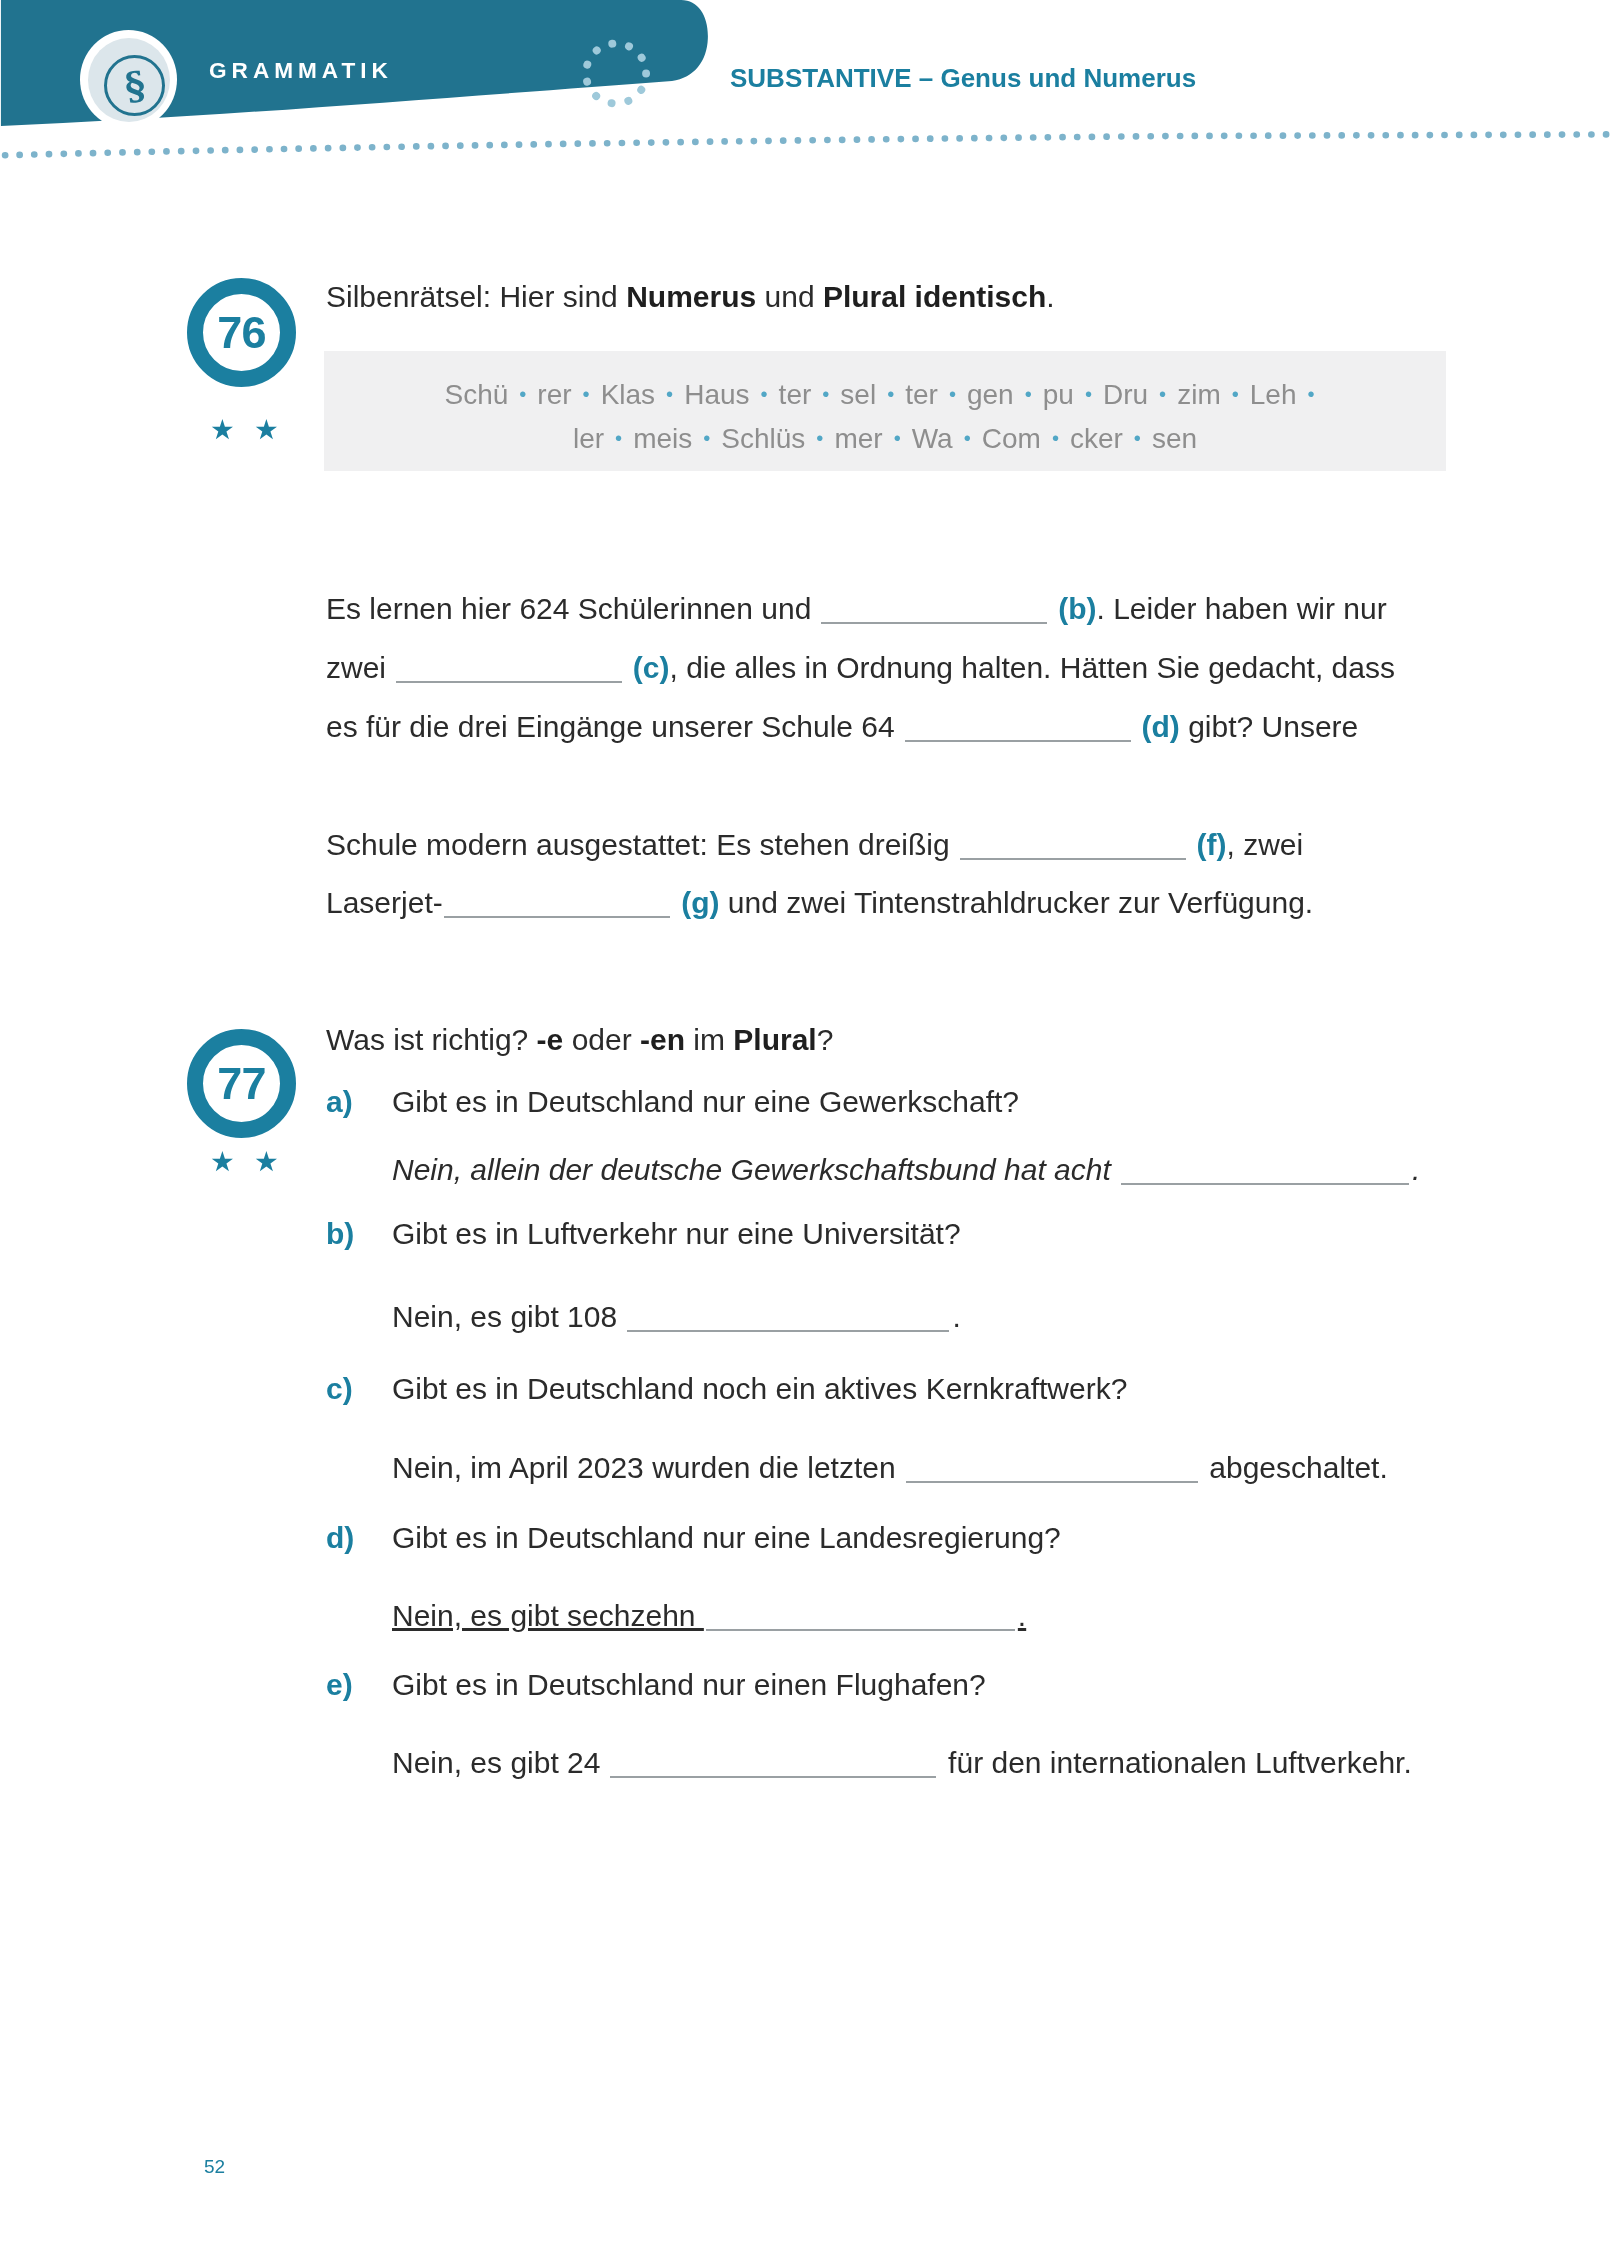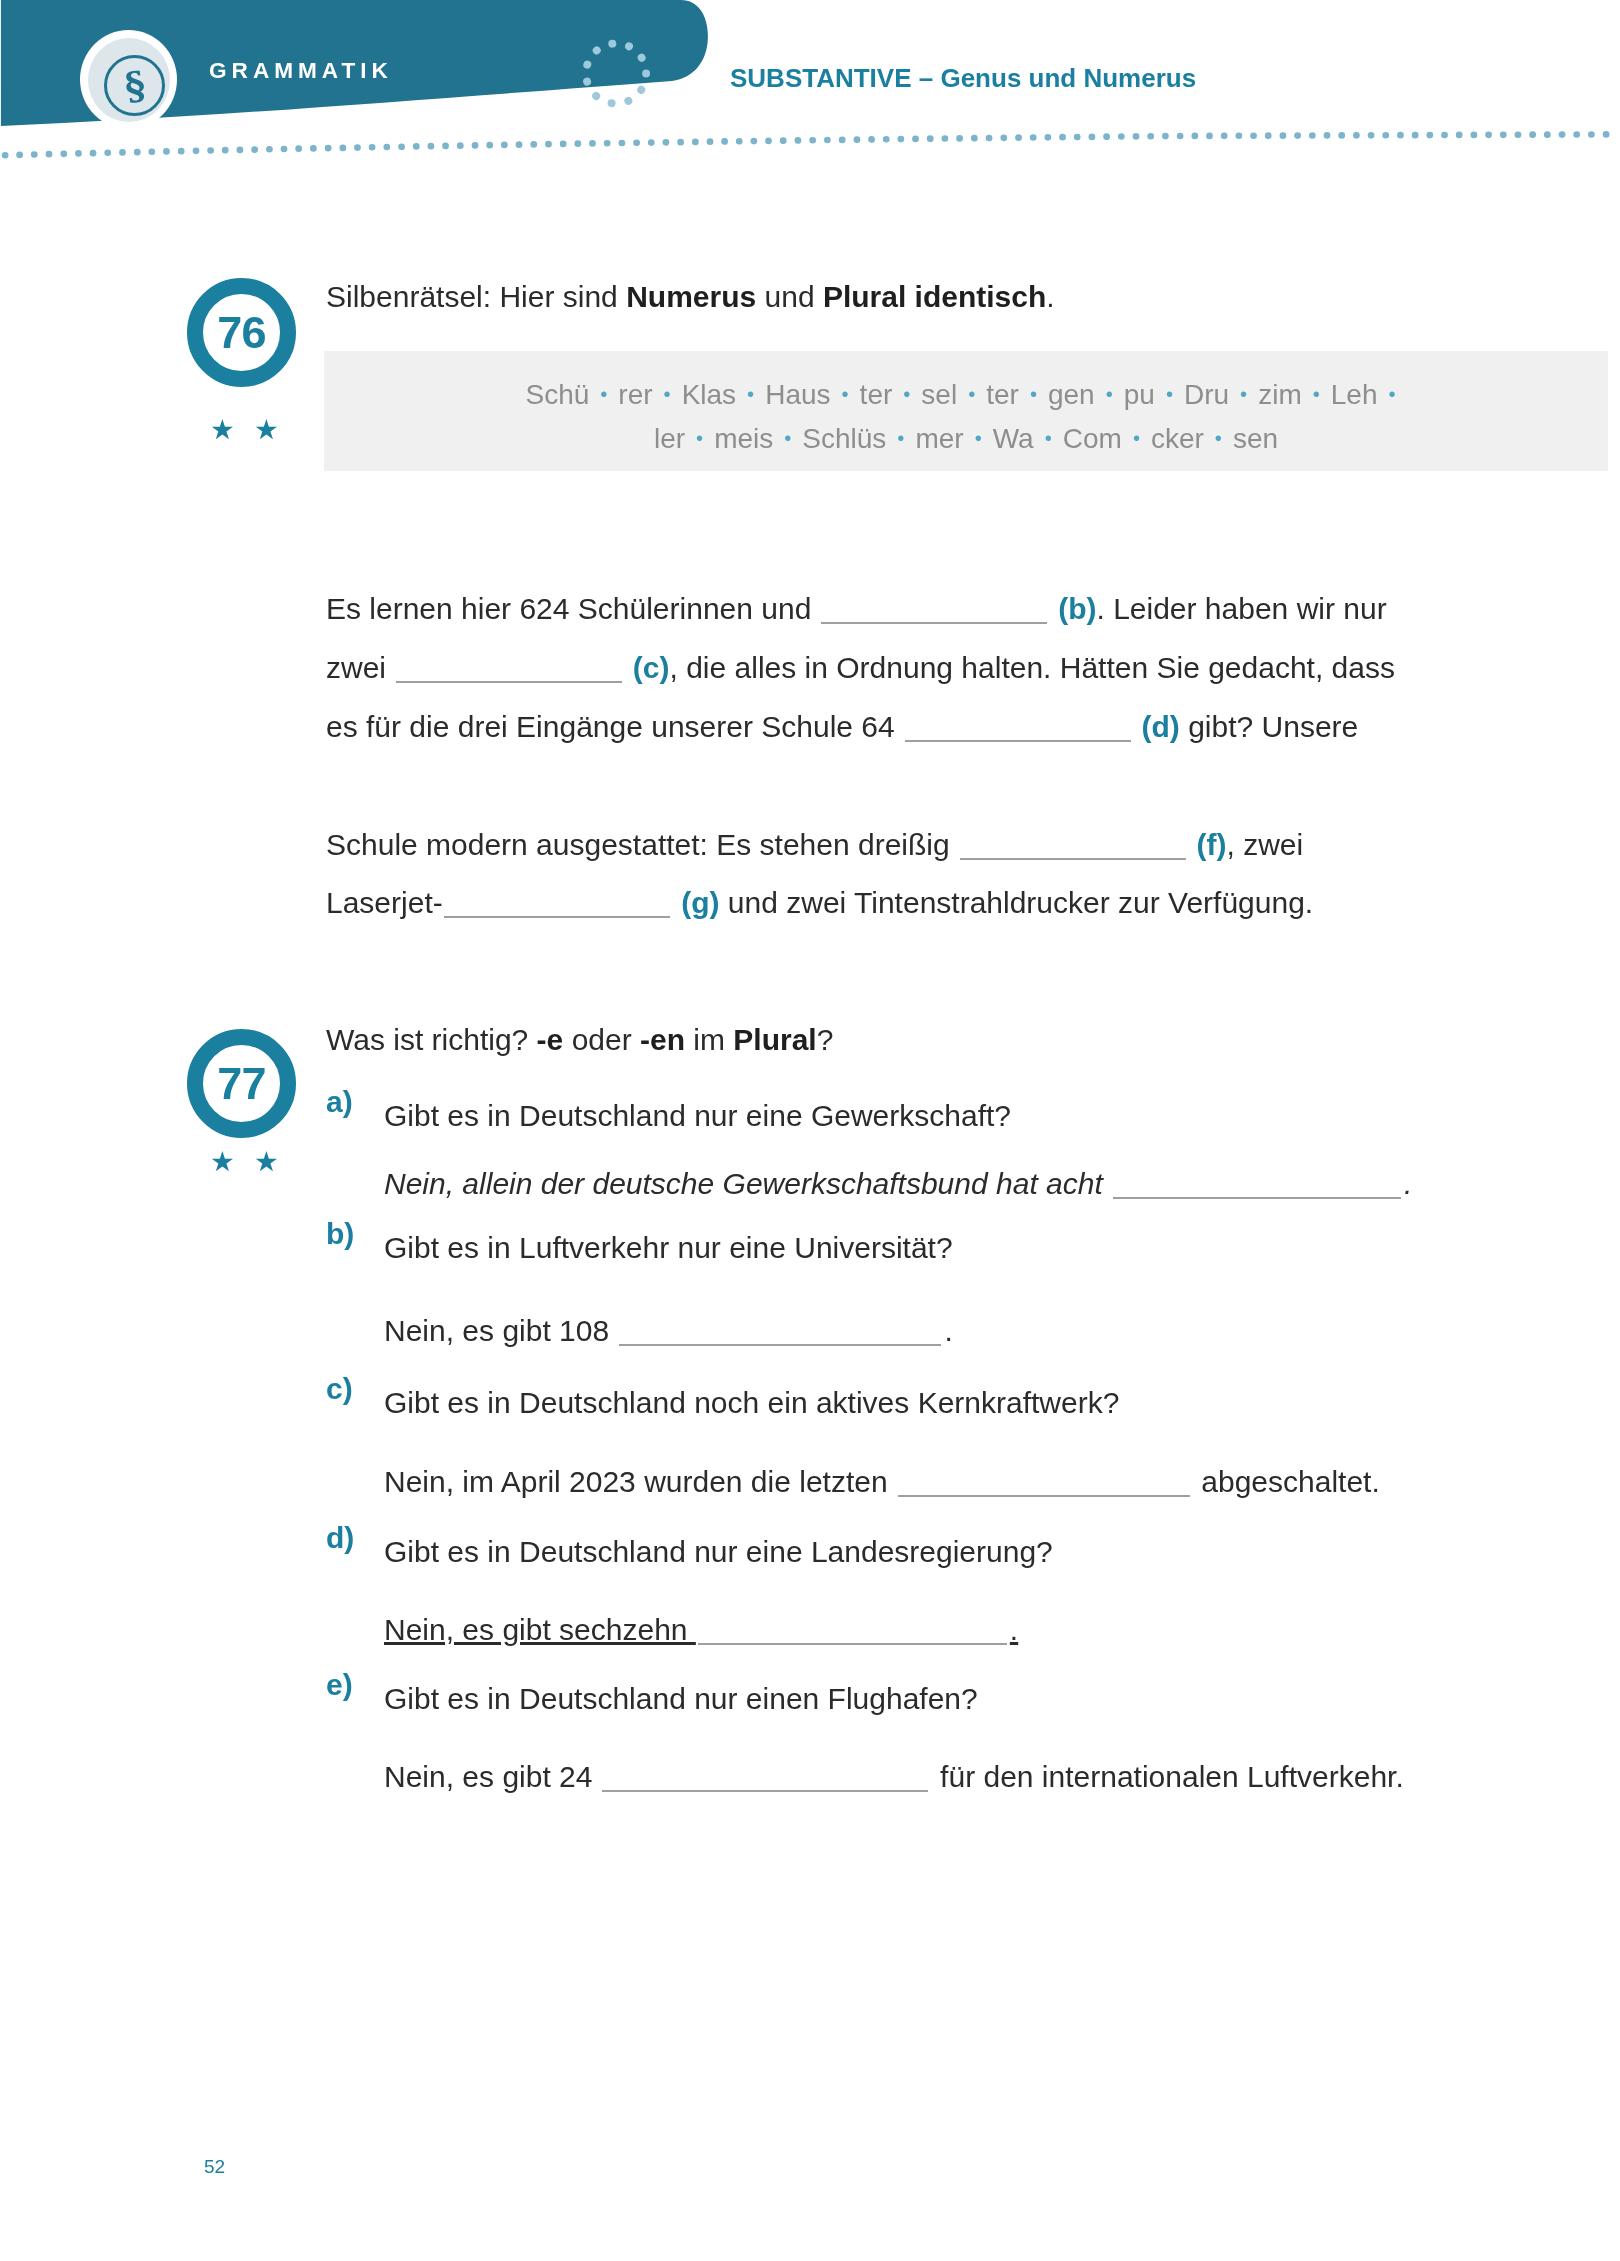--- a/index.html
+++ b/index.html
@@ -23,26 +23,26 @@
   .badge{position:absolute;left:80px;top:30px;width:97px;height:99px;background:#fff;border-radius:50%;}
   .badge-inner{position:absolute;left:7.5px;top:7.5px;width:82px;height:84px;background:#dce6eb;border-radius:50%;}
   .badge-ring{position:absolute;left:16.7px;top:17.5px;width:55px;height:55px;border:3.3px solid var(--teal-band);
               border-radius:50%;display:flex;align-items:center;justify-content:center;}
   .badge-glyph{font-family:"DejaVu Serif",serif;font-weight:700;font-size:38px;color:var(--teal-band);
                transform:rotate(-8deg);line-height:1;}
   .numcircle{position:absolute;left:187px;width:77px;height:77px;border:16px solid var(--teal);
              border-radius:50%;background:#fff;display:flex;align-items:center;justify-content:center;}
   .numcircle span{font-size:45px;font-weight:700;color:var(--teal);letter-spacing:-0.8px;}
   .stars{position:absolute;left:210px;color:var(--teal);font-size:27.6px;letter-spacing:5.8px;white-space:nowrap;}
-  .sylbox{position:absolute;left:324px;top:351px;width:1284px;height:120px;background:var(--box-gray);}
+  .sylbox{position:absolute;left:324px;top:351px;width:1122px;height:120px;background:var(--box-gray);}
   .sylline{position:absolute;left:0;width:100%;text-align:center;font-size:28px;line-height:32px;white-space:nowrap;}
   .syl{color:var(--gray-text);}
   .sylb{color:var(--bullet-blue);font-size:0.72em;vertical-align:0.14em;margin:0 11px;}
   .qletter{position:absolute;left:326px;font-size:30px;font-weight:700;color:var(--teal);line-height:37px;}
-  .qtext{left:384px;margin-top:14px;}
+  .qtext{left:392px;}
   .pagenum{position:absolute;left:204px;top:2150px;color:var(--teal);font-size:19px;line-height:33px;}
 </style>
 </head>
 <body>
 
 <div class="page">
 
   <svg class="abs" style="left:0;top:0;" width="1621" height="217" viewBox="0 0 1940 260">
     <path d="M0 0 L815 0 C836 0 848 20 847 46 C846 73 831 93 804 97 C560 115 260 140 0 151 Z" fill="#21738f"></path>
     <circle cx="737" cy="88" r="36" fill="none" stroke="#9ec9da" stroke-width="9.5" stroke-dasharray="0.1 20.5" stroke-linecap="round"></circle>

